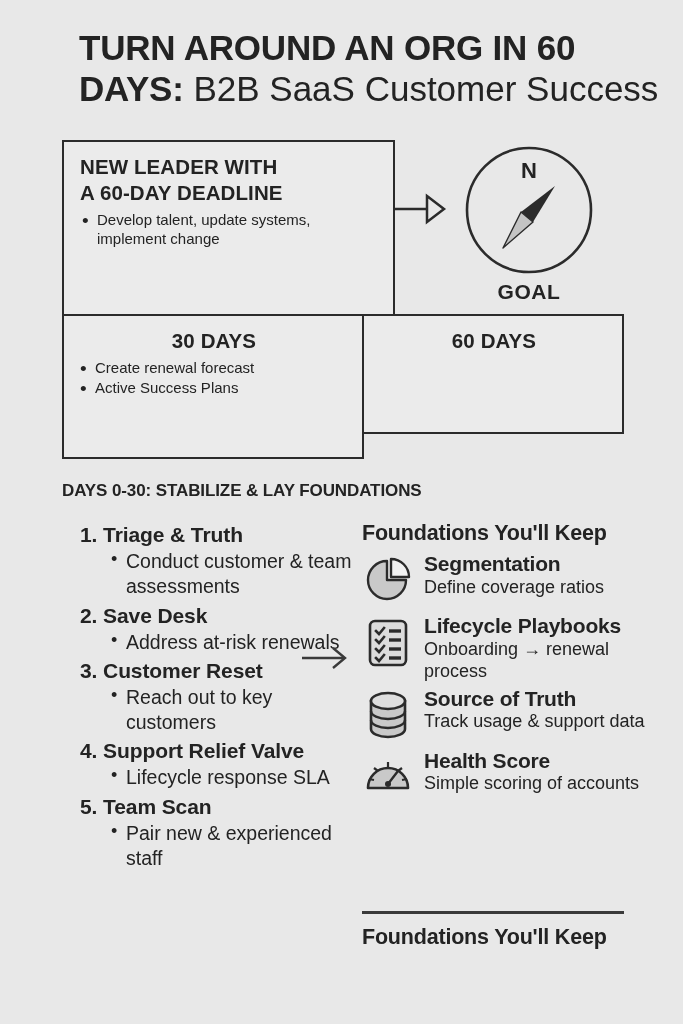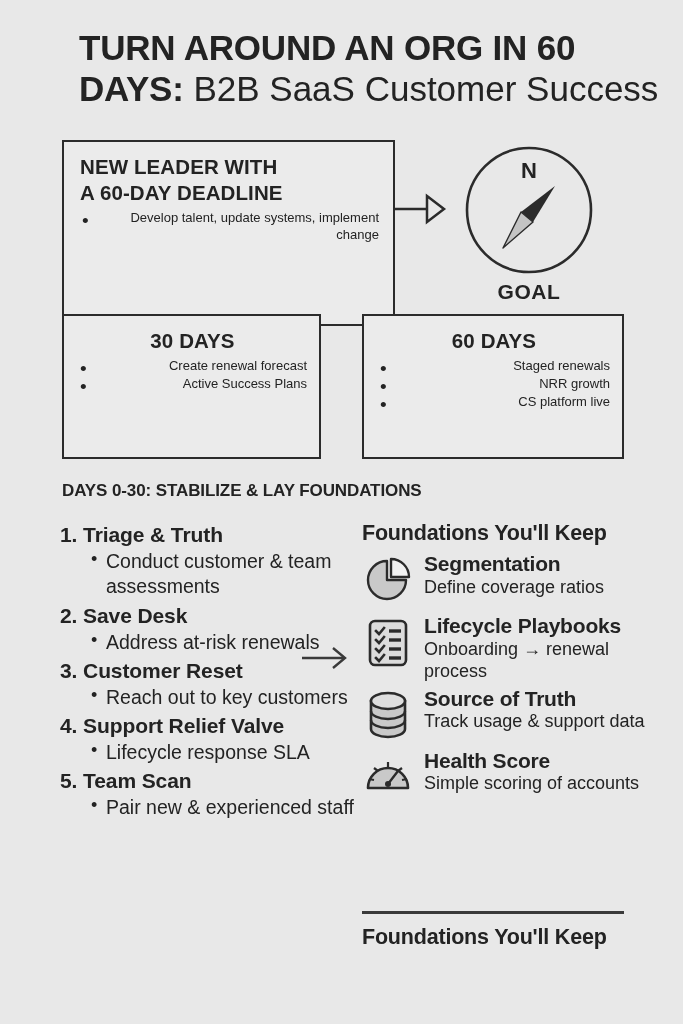--- a/index.html
+++ b/index.html
@@ -57,36 +57,35 @@
   }
   .box-heading.center { text-align: center; }
   .blist {
     list-style: none;
     margin: 4px 0 0 0;
     padding: 0;
   }
   .blist li {
     position: relative;
     padding-left: 17px;
-    font-size: 13px;
+    font-size: 15px;
     line-height: 1.3;
     margin-bottom: 1px;
-    text-align: right;
   }
   .blist li::before {
     content: "\2022";
     position: absolute;
     left: 2px;
     top: -1px;
     font-size: 19px;
   }
 
   #leader-box { left: 62px; top: 140px; width: 333px; height: 186px; padding: 12px 14px 0 16px; }
-  #box30 { left: 62px; top: 314px; width: 259px; height: 145px; padding: 12px 12px 0 14px; }
-  #box60 { left: 362px; top: 314px; width: 262px; height: 145px; padding: 12px 12px 0 14px; }
+  #box30 { left: 62px; top: 314px; width: 302px; height: 145px; padding: 12px 12px 0 14px; }
+  #box60 { left: 362px; top: 314px; width: 262px; height: 120px; padding: 12px 12px 0 14px; }
 
   
   #leader-arrow {
     position: absolute;
     left: 394px;
     top: 190px;
     width: 56px;
     height: 38px;
   }
 
@@ -118,21 +117,21 @@
     white-space: nowrap;
   }
 
   
   #steps {
     position: absolute;
     left: 60px;
     top: 521px;
     width: 300px;
   }
-  .step { margin-bottom: 2px; }
+  .step { margin-bottom: 2px; margin-left: 20px; }
   .step-title {
     font-size: 21px;
     font-weight: 700;
     line-height: 1.33;
     letter-spacing: -0.1px;
   }
   .step-bullets {
     list-style: none;
     margin: 0 0 0 30px;
     padding: 0;
@@ -257,25 +256,20 @@
   <div class="box" id="box30">
     <div class="box-heading center">30 DAYS</div>
     <ul class="blist">
       <li>Create renewal forecast</li>
       <li>Active Success Plans</li>
     </ul>
   </div>
 
   <div class="box" id="box60">
     <div class="box-heading center">60 DAYS</div>
-    <ul class="blist">
-      <li>Staged renewals</li>
-      <li>NRR growth</li>
-      <li>CS platform live</li>
-    </ul>
   </div>
 
   <div id="section-heading">DAYS 0-30: STABILIZE &amp; LAY FOUNDATIONS</div>
 
   <div id="steps">
     <div class="step">
       <div class="step-title"><span>1.</span> <span>Triage &amp; Truth</span></div>
       <ul class="step-bullets">
         <li>Conduct customer &amp; team assessments</li>
       </ul>

